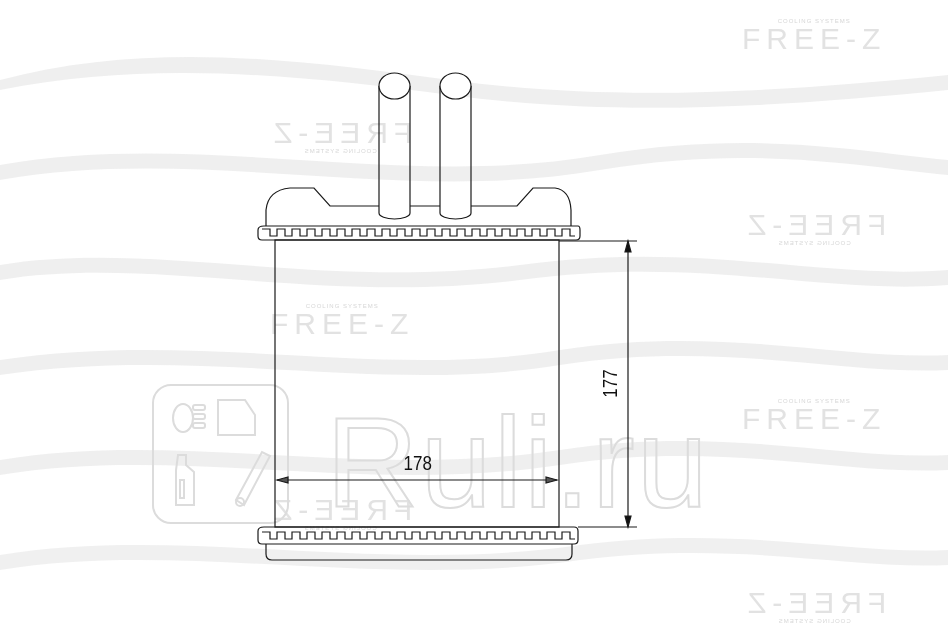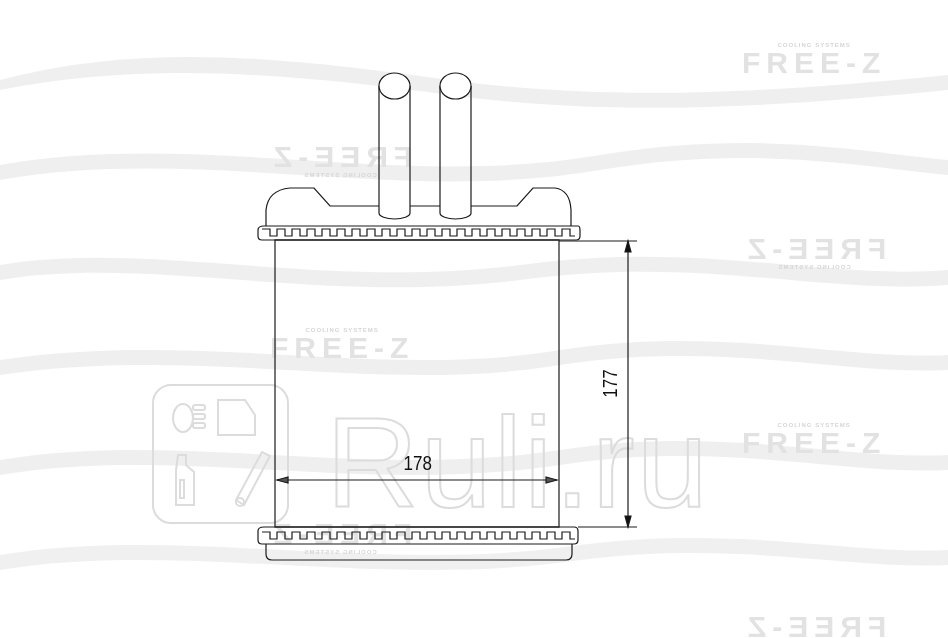--- a/index.html
+++ b/index.html
@@ -1,18 +1,18 @@
 <!DOCTYPE html>
 <html><head>
 <meta charset="utf-8">
 <style>
   html, body { margin: 0; padding: 0; background: #ffffff; }
   body { width: 948px; height: 638px; position: relative; overflow: hidden; font-family: "Liberation Sans", sans-serif; }
   .canvas { position: absolute; left: 0; top: 0; width: 948px; height: 638px; }
-  .wm { position: absolute; color: #e2e2e2; font-family: "Liberation Sans", sans-serif; letter-spacing: 6px; font-weight: 700; margin-top: 24px; }
+  .wm { position: absolute; color: #e2e2e2; font-family: "Liberation Sans", sans-serif; letter-spacing: 6px; font-weight: 400; }
   .wm .brand { font-size: 30px; line-height: 30px; display: block; }
   .wm .sub { font-size: 6px; letter-spacing: 1px; display: block; text-align: center; color: #d6d6d6; }
   .wm.mirror { transform: scaleX(-1); }
   .ruli { position: absolute; left: 326px; top: 399px; font-size: 128px; line-height: 128px; color: transparent; -webkit-text-stroke: 2px #dcdcdc; font-family: Liberation Sans, sans-serif; letter-spacing: 2px; }
   .dim { position: absolute; font-family: "Liberation Sans", sans-serif; color: #111; font-size: 20px; }
   .dim-w { left: 401px; top: 452px; transform: scaleX(0.85); }
   .dim-h { left: 594px; top: 372px; transform: rotate(-90deg) scaleX(0.85); }
 </style>
 </head>
 <body>

